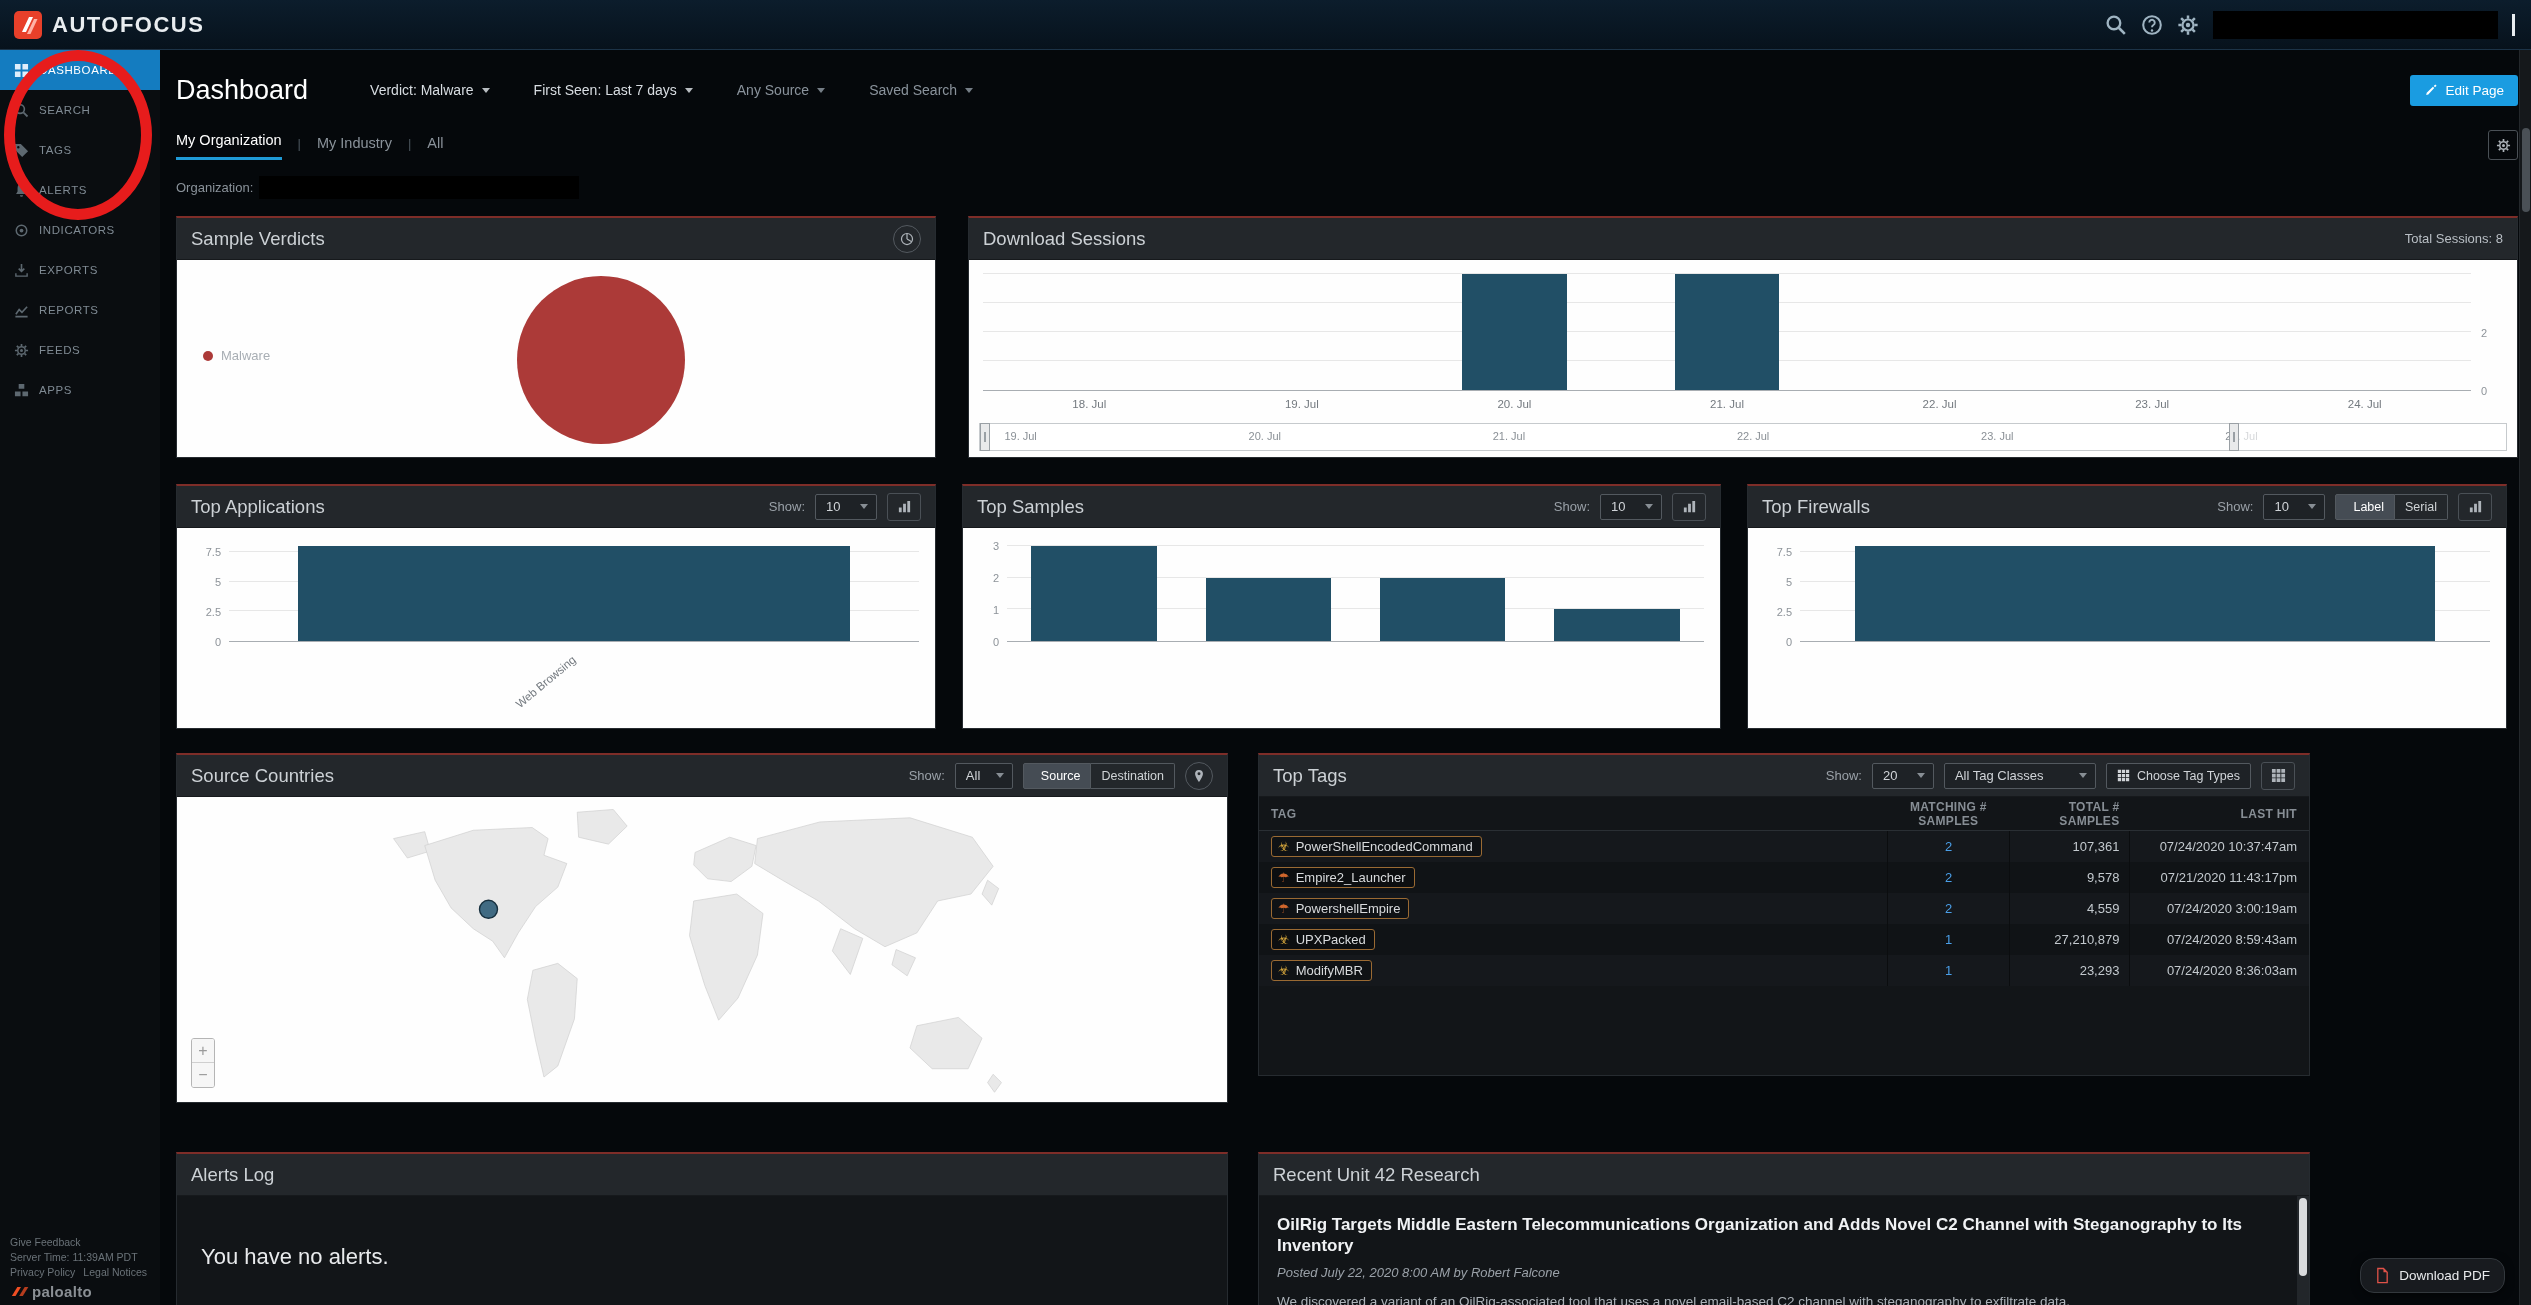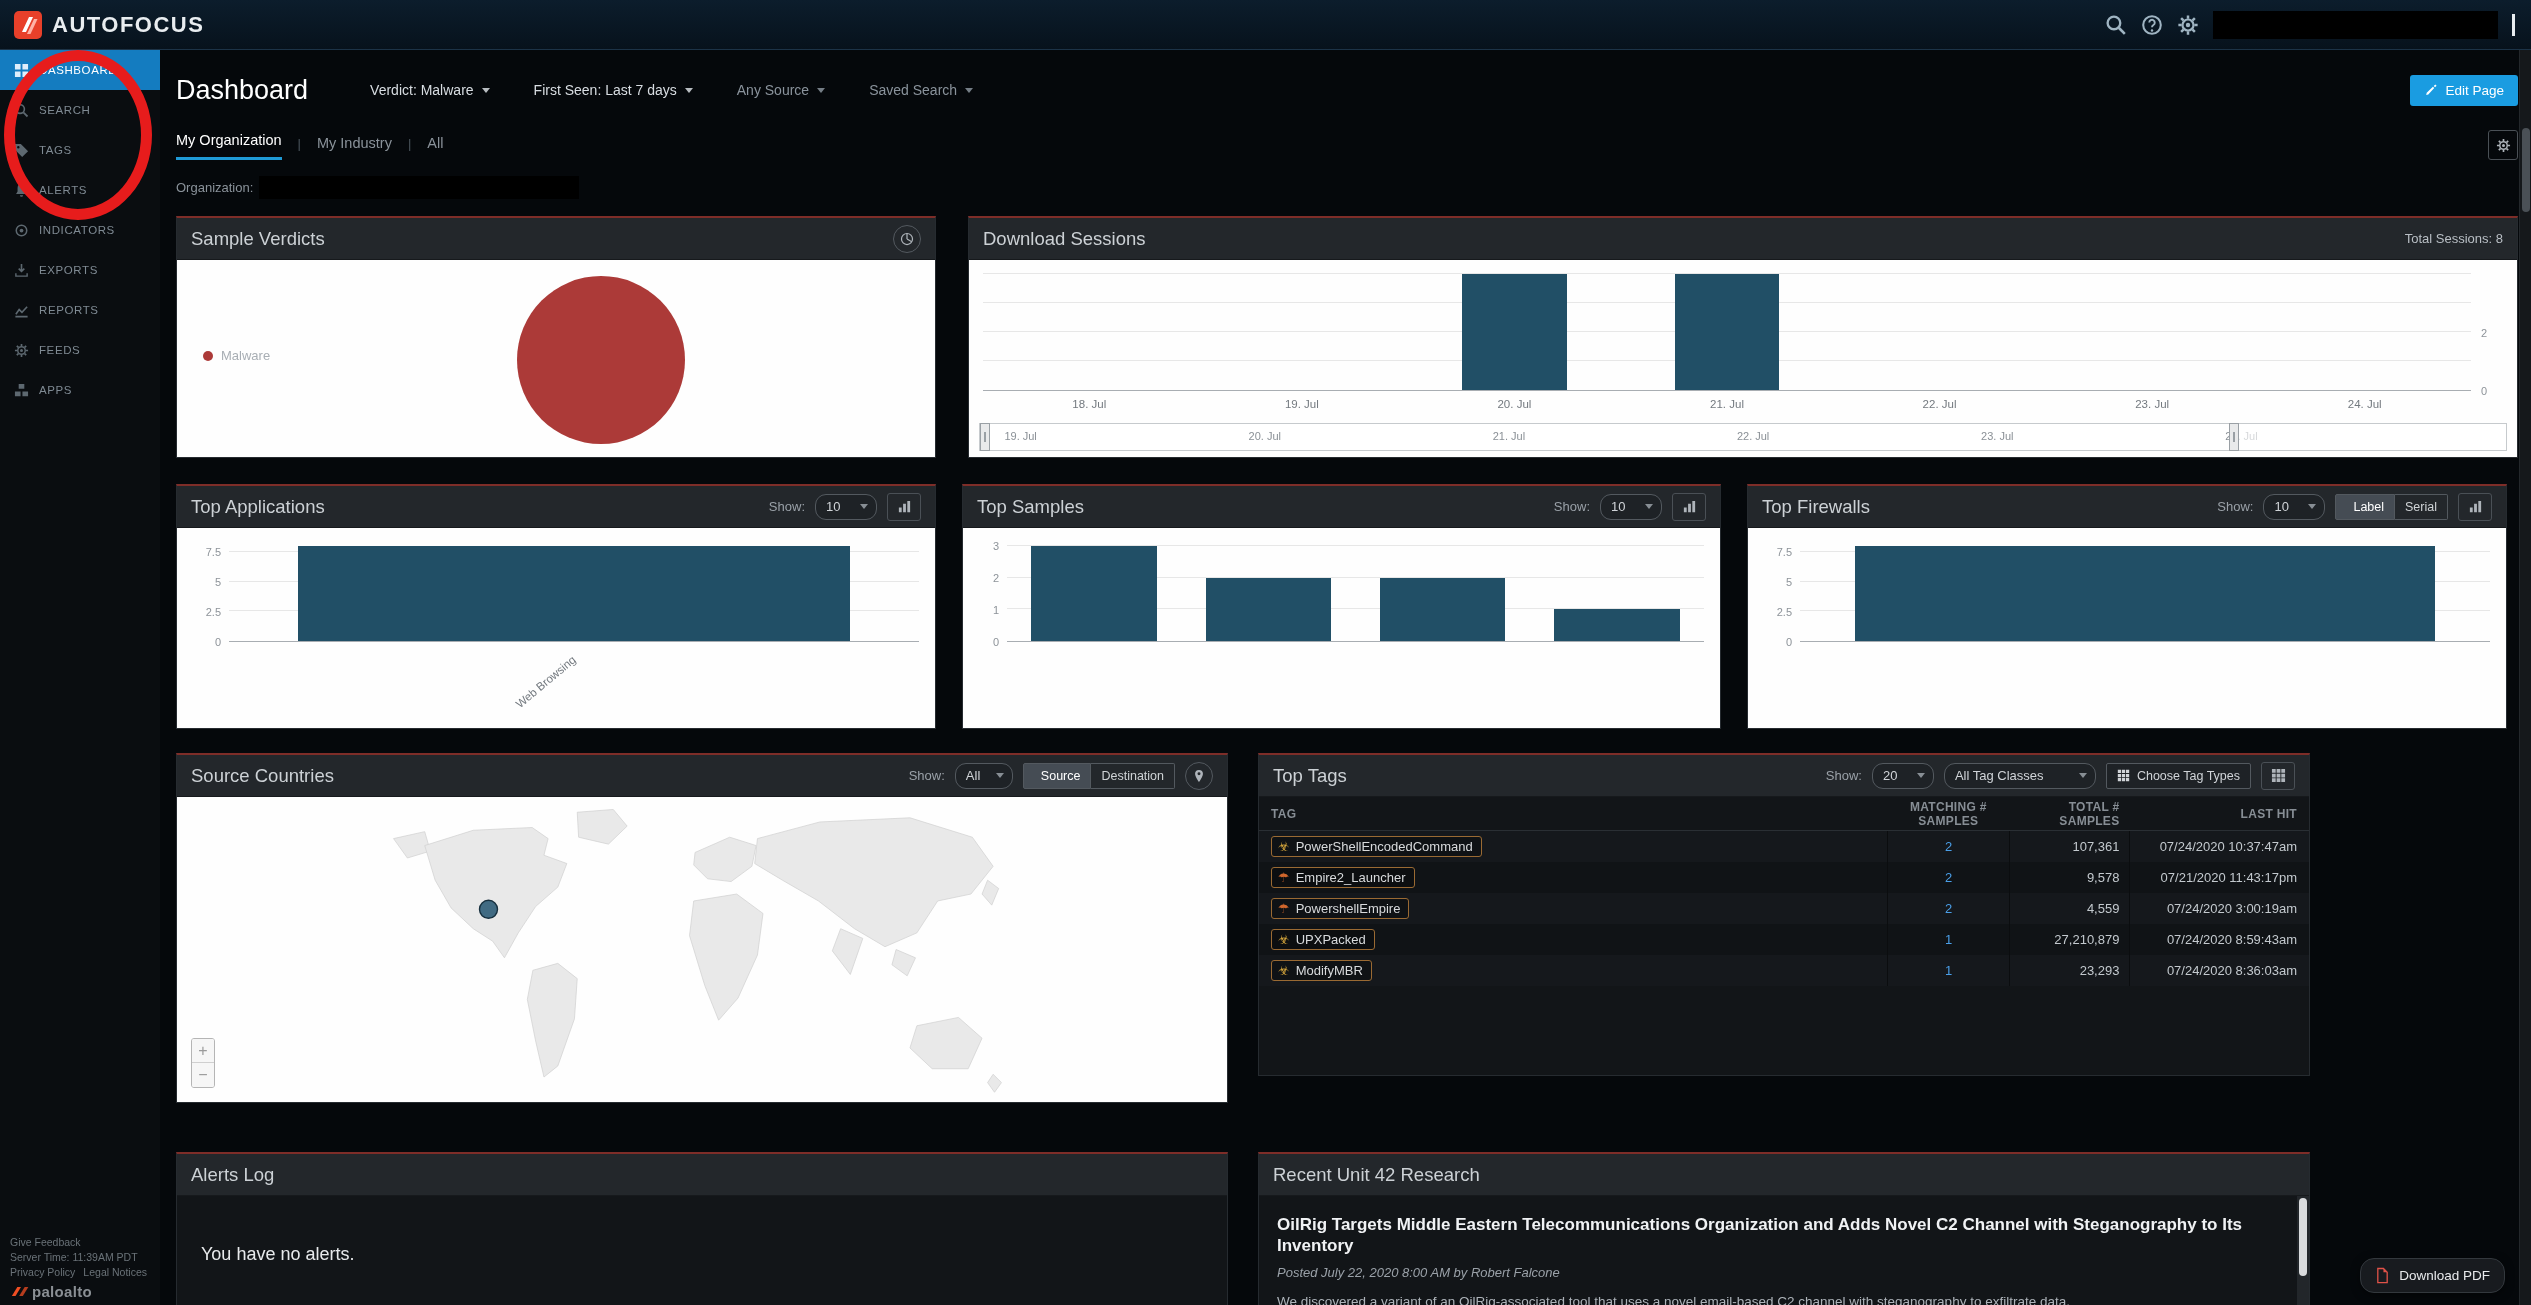--- a/index.html
+++ b/index.html
@@ -81,21 +81,21 @@
 
   .widget { background:#101316; border:1px solid #262b30; border-top:2px solid #7e2d28;
     display:flex; flex-direction:column; position:relative; }
   .widget-header { height:42px; flex:0 0 42px; background:#23272b; display:flex;
     align-items:center; padding:0 14px; gap:10px; border-bottom:1px solid #16191c; }
   .w-title { color:#ccd1d5; font-size:18.5px; font-weight:400; margin-right:auto; }
   .w-note { color:#b9bfc5; font-size:13px; }
   .show-label { color:#9aa1a8; font-size:13px; }
   .select { border:1px solid #53595f; background:#1e2226; color:#d0d4d8; font-size:13px;
     height:26px; display:flex; align-items:center; padding:0 8px 0 10px; gap:10px;
-    border-radius:11px; cursor:pointer; }
+    border-radius:2px; cursor:pointer; }
   .select .caret { border-top-color:#9aa1a8; margin-left:auto; }
   .seg { display:flex; }
   .seg-btn { border:1px solid #53595f; background:#23272b; color:#cfd3d6; font-size:12.5px;
     height:26px; padding:0 10px; display:flex; align-items:center; cursor:pointer; }
   .seg-btn:first-child { border-radius:2px 0 0 2px;padding-left:17px; }
   .seg-btn:last-child { border-radius:0 2px 2px 0; border-left:none; }
   .seg-btn.active { background:#454c54; color:#fff; }
   .circle-btn { width:28px; height:28px; border-radius:50%; border:1px solid #53595f;
     background:transparent; color:#aeb4ba; display:flex; align-items:center;
     justify-content:center; cursor:pointer; }
@@ -165,21 +165,21 @@
   .t-row .col-match { justify-content:center; }
   .t-row .col-total, .t-row .col-hit { justify-content:flex-end; }
   .pill { display:inline-flex; align-items:center; gap:6px; border:1px solid #9a6a33;
     border-radius:3px; padding:2px 8px 2px 6px; background:rgba(0,0,0,.25);
     color:#d8dadc; font-size:13px; cursor:pointer; }
   .pill-icon { font-size:13px; line-height:1; }
   .num-link { color:#4a9fe8; cursor:pointer; }
   .t-row .col-total, .t-row .col-hit { color:#c3c9ce; }
 
   
-  .alerts-msg { position:absolute; left:24px; top:48px; color:#e8eaec; font-size:18px; }
+  .alerts-msg { position:absolute; left:24px; top:48px; color:#e8eaec; font-size:22px; }
   .article { position:absolute; inset:0; padding:18px 34px 10px 18px; overflow:hidden; }
   .headline { color:#f0f2f4; font-size:17px; font-weight:bold; line-height:1.25; }
   .byline { color:#9aa1a8; font-style:italic; font-size:13px; margin-top:8px; }
   .a-body { color:#aeb4ba; font-size:13.5px; margin-top:12px; line-height:1.5; }
   .postline { color:#aeb4ba; font-size:13.5px; margin-top:10px; line-height:1.5; }
   .postline a, .post-link { color:#3f96e4; text-decoration:none; cursor:pointer; }
   .panel-scroll { position:absolute; right:0; top:0; bottom:0; width:12px; background:#22262a; }
   .panel-thumb { position:absolute; left:2px; right:2px; top:2px; height:42%;
     background:#d9dbdd; border-radius:4px; }
 

